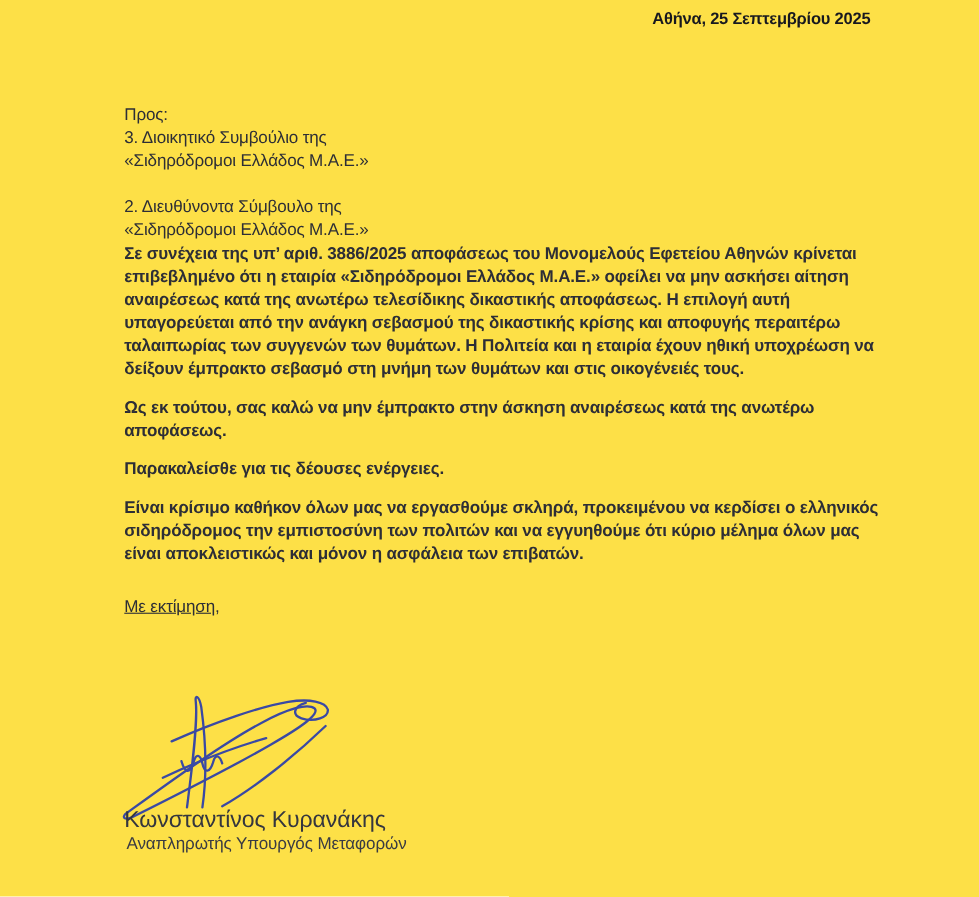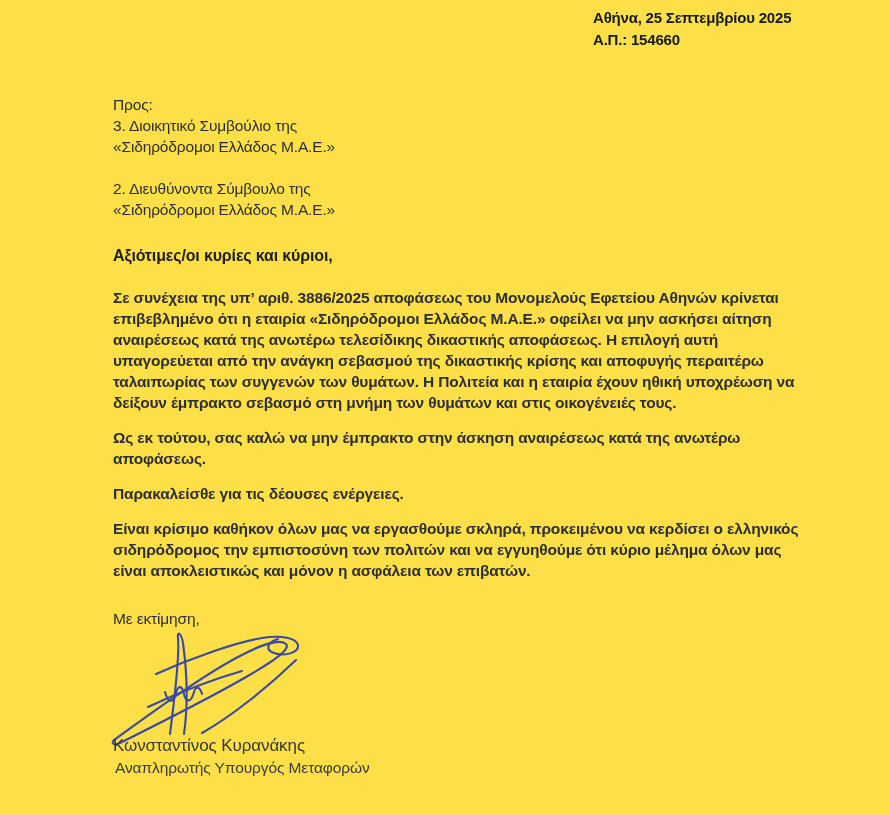--- a/index.html
+++ b/index.html
@@ -42,33 +42,34 @@
     color: #1d1e26;
     margin: 25px 0 21px 0;
   }
   p.body-par {
     white-space: pre-line;
     margin: 0 0 14px 0;
     font-weight: bold;
   }
   .closing {
     margin: 27px 0 0 0;
+    text-decoration: underline;
   }
   .signature-svg {
     position: absolute;
     left: 110px;
     top: 630px;
     width: 192px;
     height: 117px;
   }
   .signer-name {
     position: absolute;
     left: 113px;
     top: 735px;
-    font-size: 17px;
+    font-size: 21px;
     line-height: 22px;
     color: #35363e;
     letter-spacing: -0.1px;
   }
   .signer-title {
     position: absolute;
     left: 115px;
     top: 758px;
     font-size: 15.5px;
     line-height: 20px;
@@ -76,31 +77,29 @@
     letter-spacing: -0.1px;
   }
 </style>
 </head>
 <body>
 
 <div class="page">
 
   <div class="date-block">
     <div>Αθήνα, 25 Σεπτεμβρίου 2025</div>
-    <div>Α.Π.: 154660</div>
   </div>
 
   <div class="content">
     <div class="recipients">Προς:
 3. Διοικητικό Συμβούλιο της
 «Σιδηρόδρομοι Ελλάδος Μ.Α.Ε.»
 
 2. Διευθύνοντα Σύμβουλο της
 «Σιδηρόδρομοι Ελλάδος Μ.Α.Ε.»</div>
-    <div class="salutation">Αξιότιμες/οι κυρίες και κύριοι,</div>
     <p class="body-par">Σε συνέχεια της υπ’ αριθ. 3886/2025 αποφάσεως του Μονομελούς Εφετείου Αθηνών κρίνεται
 επιβεβλημένο ότι η εταιρία «Σιδηρόδρομοι Ελλάδος Μ.Α.Ε.» οφείλει να μην ασκήσει αίτηση
 αναιρέσεως κατά της ανωτέρω τελεσίδικης δικαστικής αποφάσεως. Η επιλογή αυτή
 υπαγορεύεται από την ανάγκη σεβασμού της δικαστικής κρίσης και αποφυγής περαιτέρω
 ταλαιπωρίας των συγγενών των θυμάτων. Η Πολιτεία και η εταιρία έχουν ηθική υποχρέωση να
 δείξουν έμπρακτο σεβασμό στη μνήμη των θυμάτων και στις οικογένειές τους.</p>
     <p class="body-par">Ως εκ τούτου, σας καλώ να μην έμπρακτο στην άσκηση αναιρέσεως κατά της ανωτέρω
 αποφάσεως.</p>
     <p class="body-par">Παρακαλείσθε για τις δέουσες ενέργειες.</p>
     <p class="body-par">Είναι κρίσιμο καθήκον όλων μας να εργασθούμε σκληρά, προκειμένου να κερδίσει ο ελληνικός

